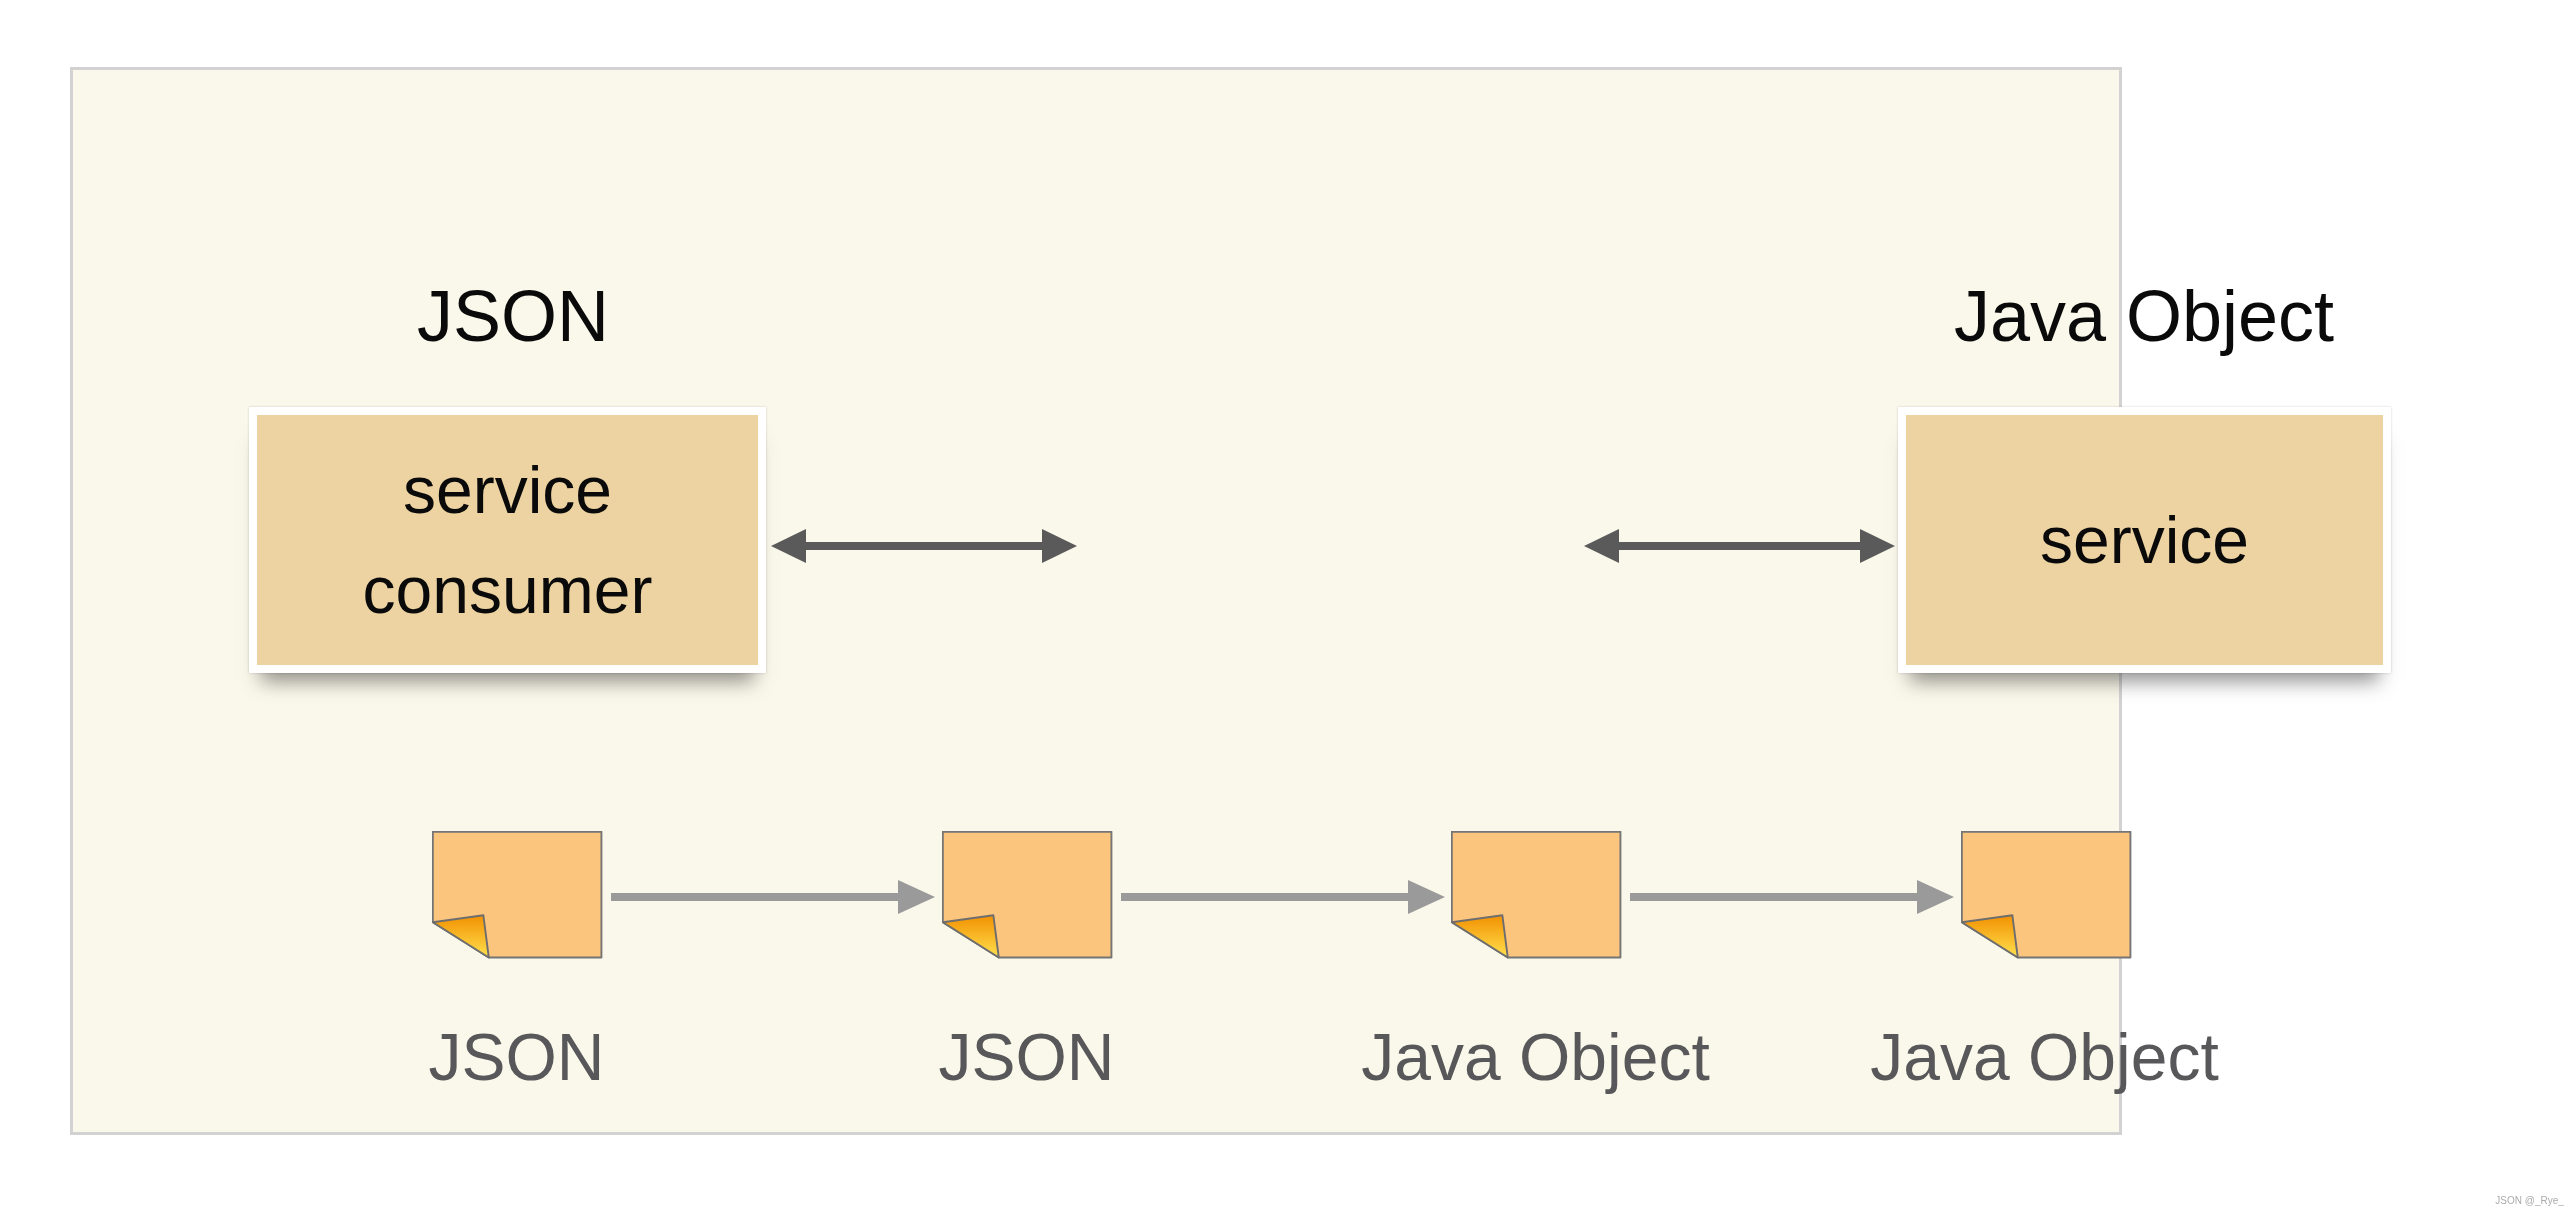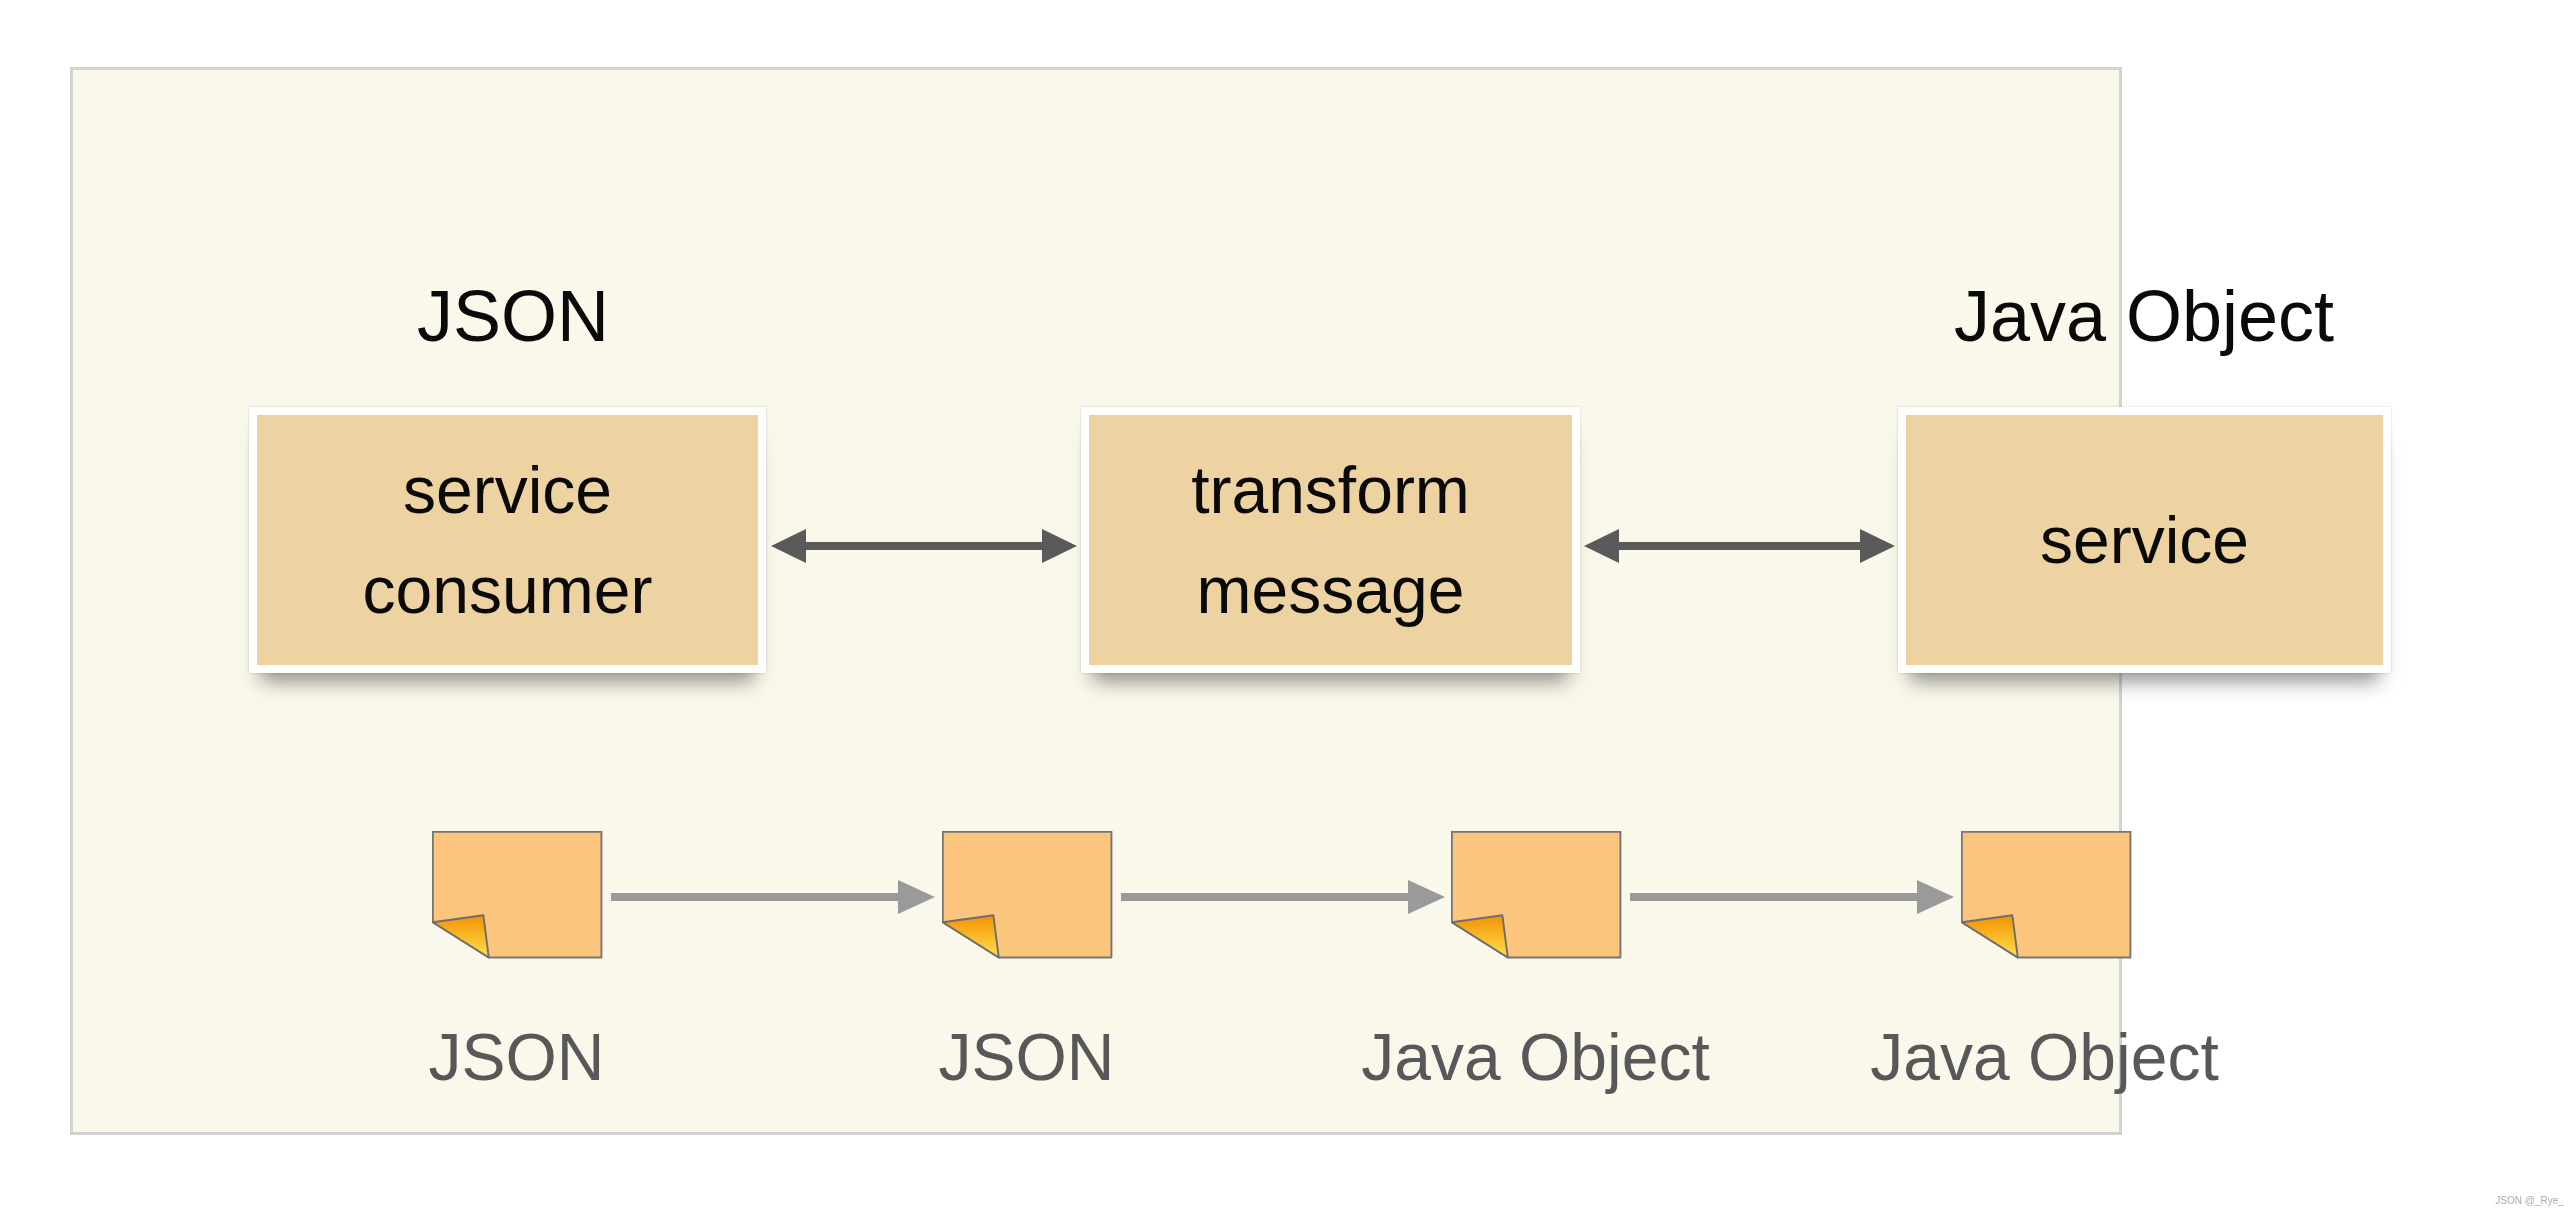--- a/index.html
+++ b/index.html
@@ -113,24 +113,20 @@
 
 <div class="panel">
 
   <div class="heading heading-left">JSON</div>
   <div class="heading heading-right">Java Object</div>
 
   <div class="pbox pbox-1">
     <div class="pbox-fill">service
 consumer</div>
   </div>
-  <div class="pbox pbox-2">
-    <div class="pbox-fill">transform
-message</div>
-  </div>
   <div class="pbox pbox-3">
     <div class="pbox-fill">service</div>
   </div>
 
   <div class="darrow darrow-1">
     <div class="head head-left"></div>
     <div class="shaft"></div>
     <div class="head head-right"></div>
   </div>
   <div class="darrow darrow-2">

